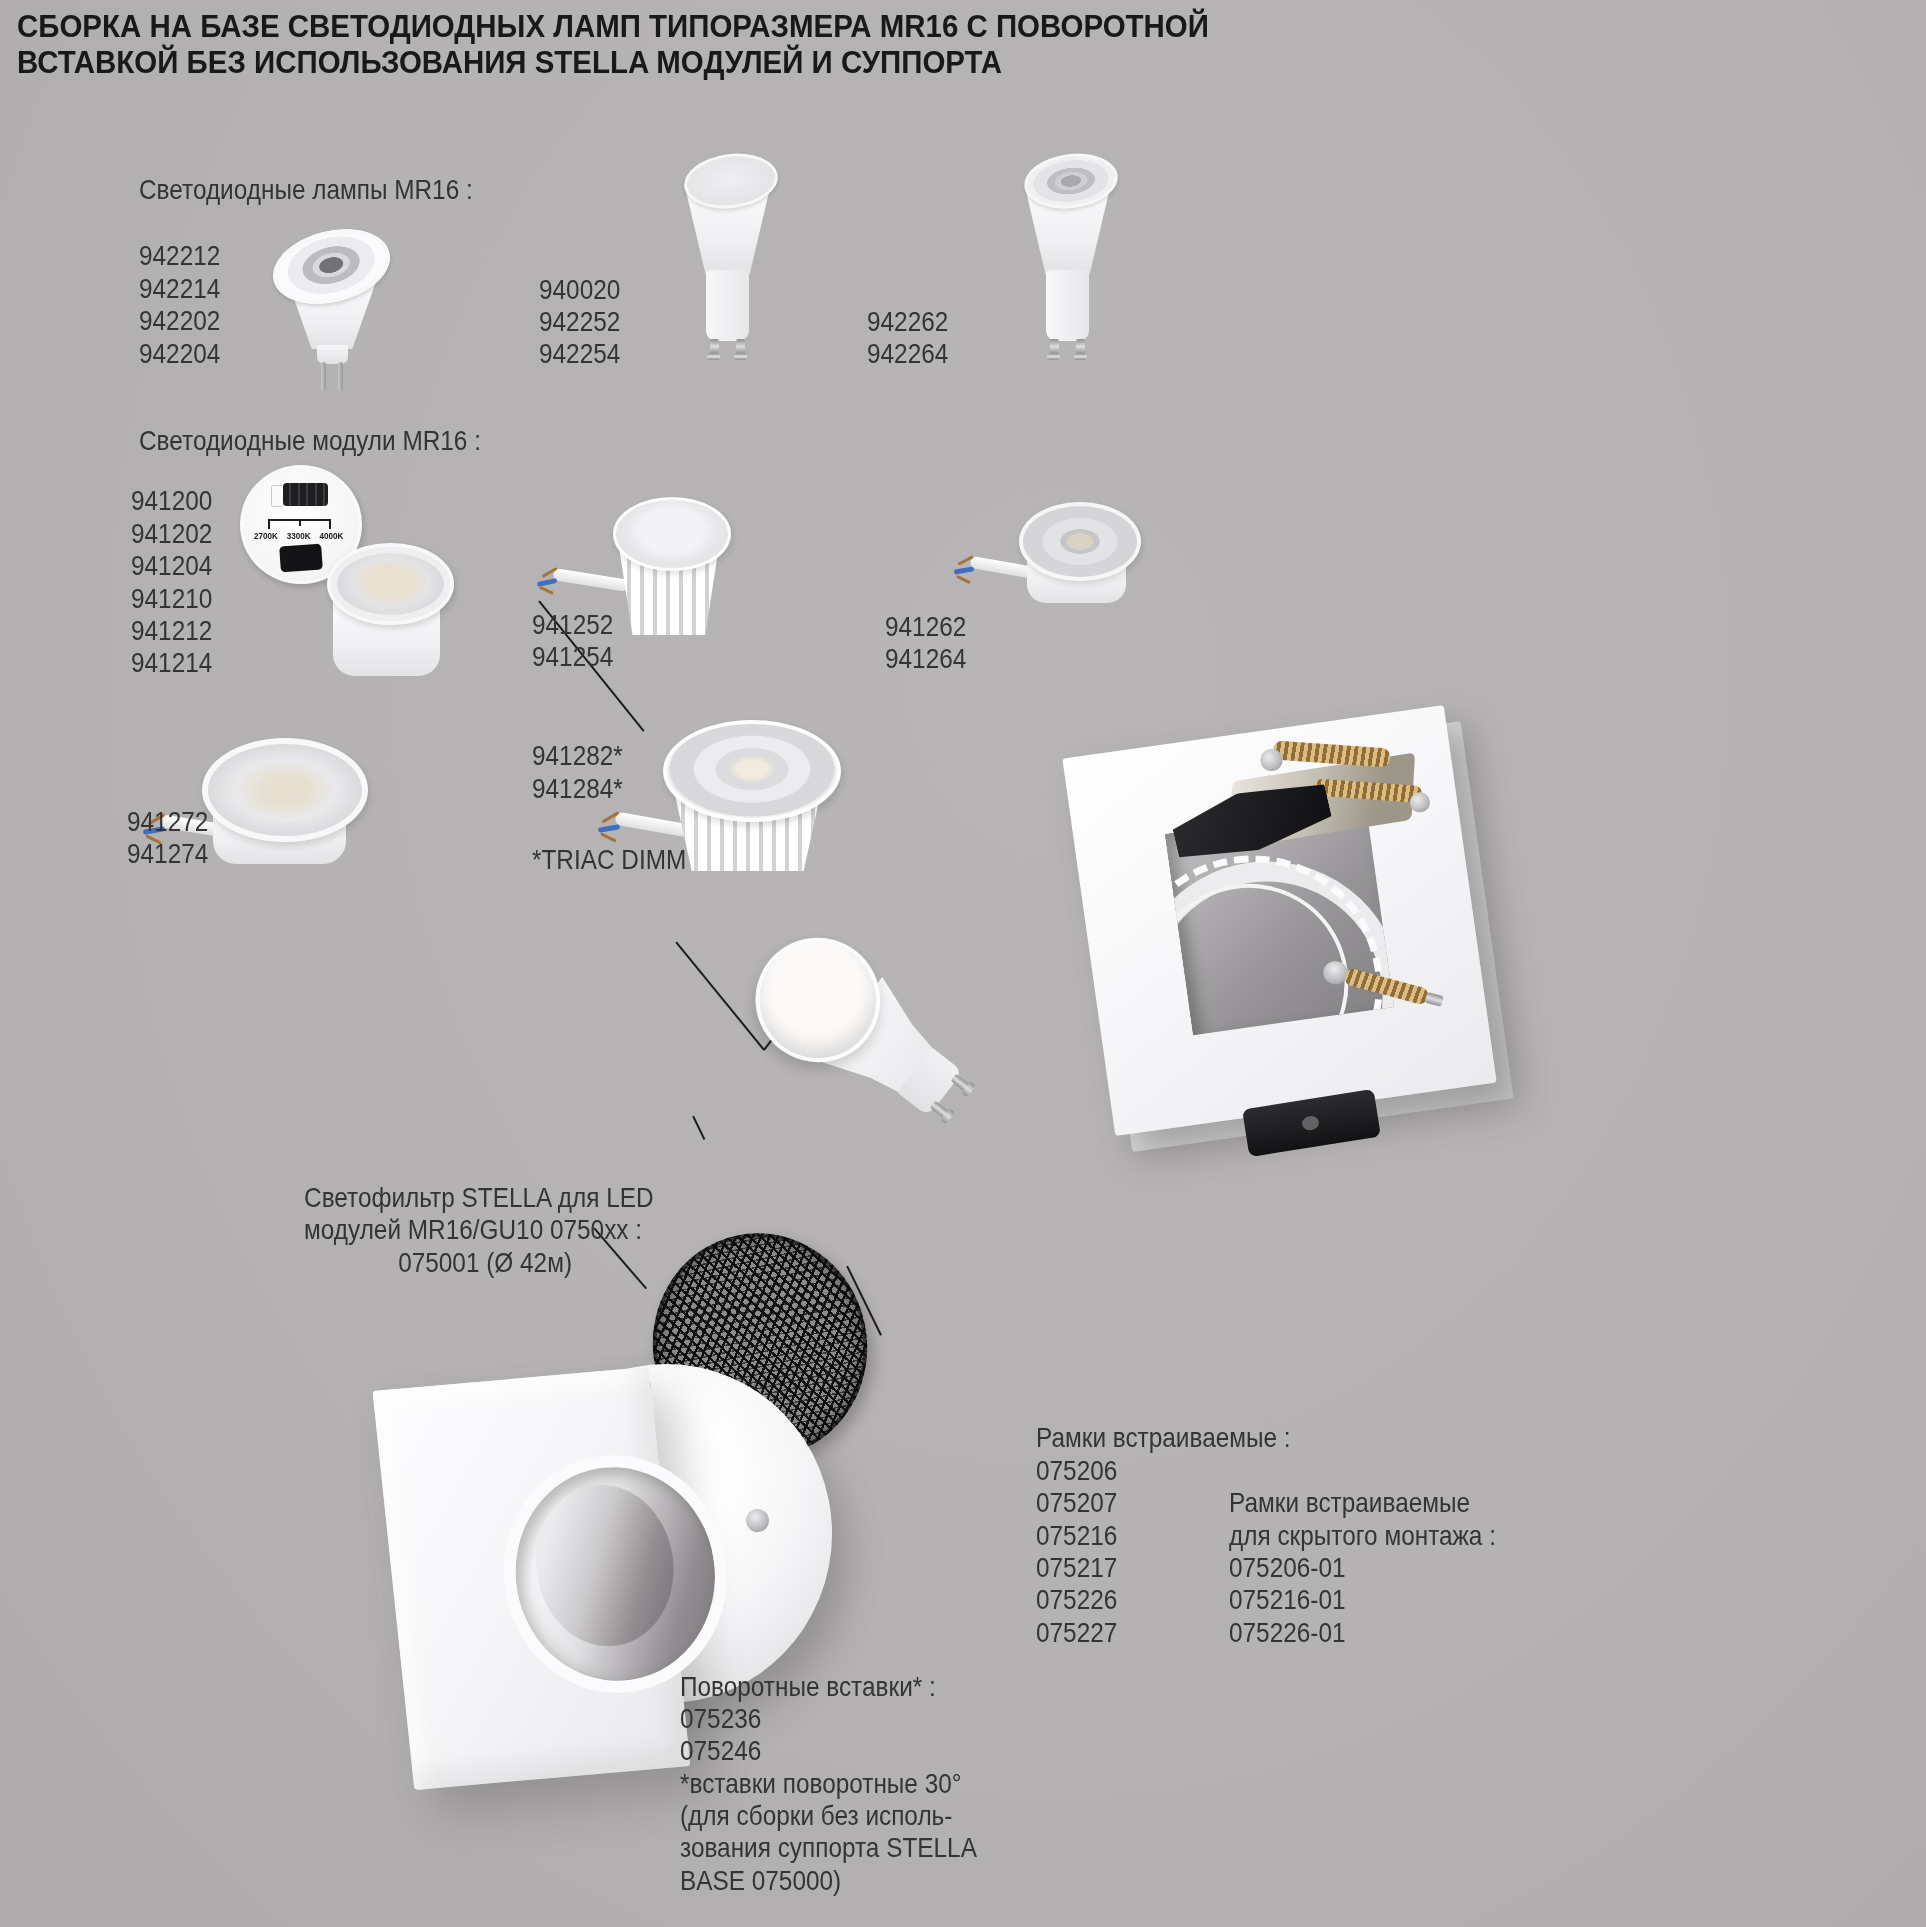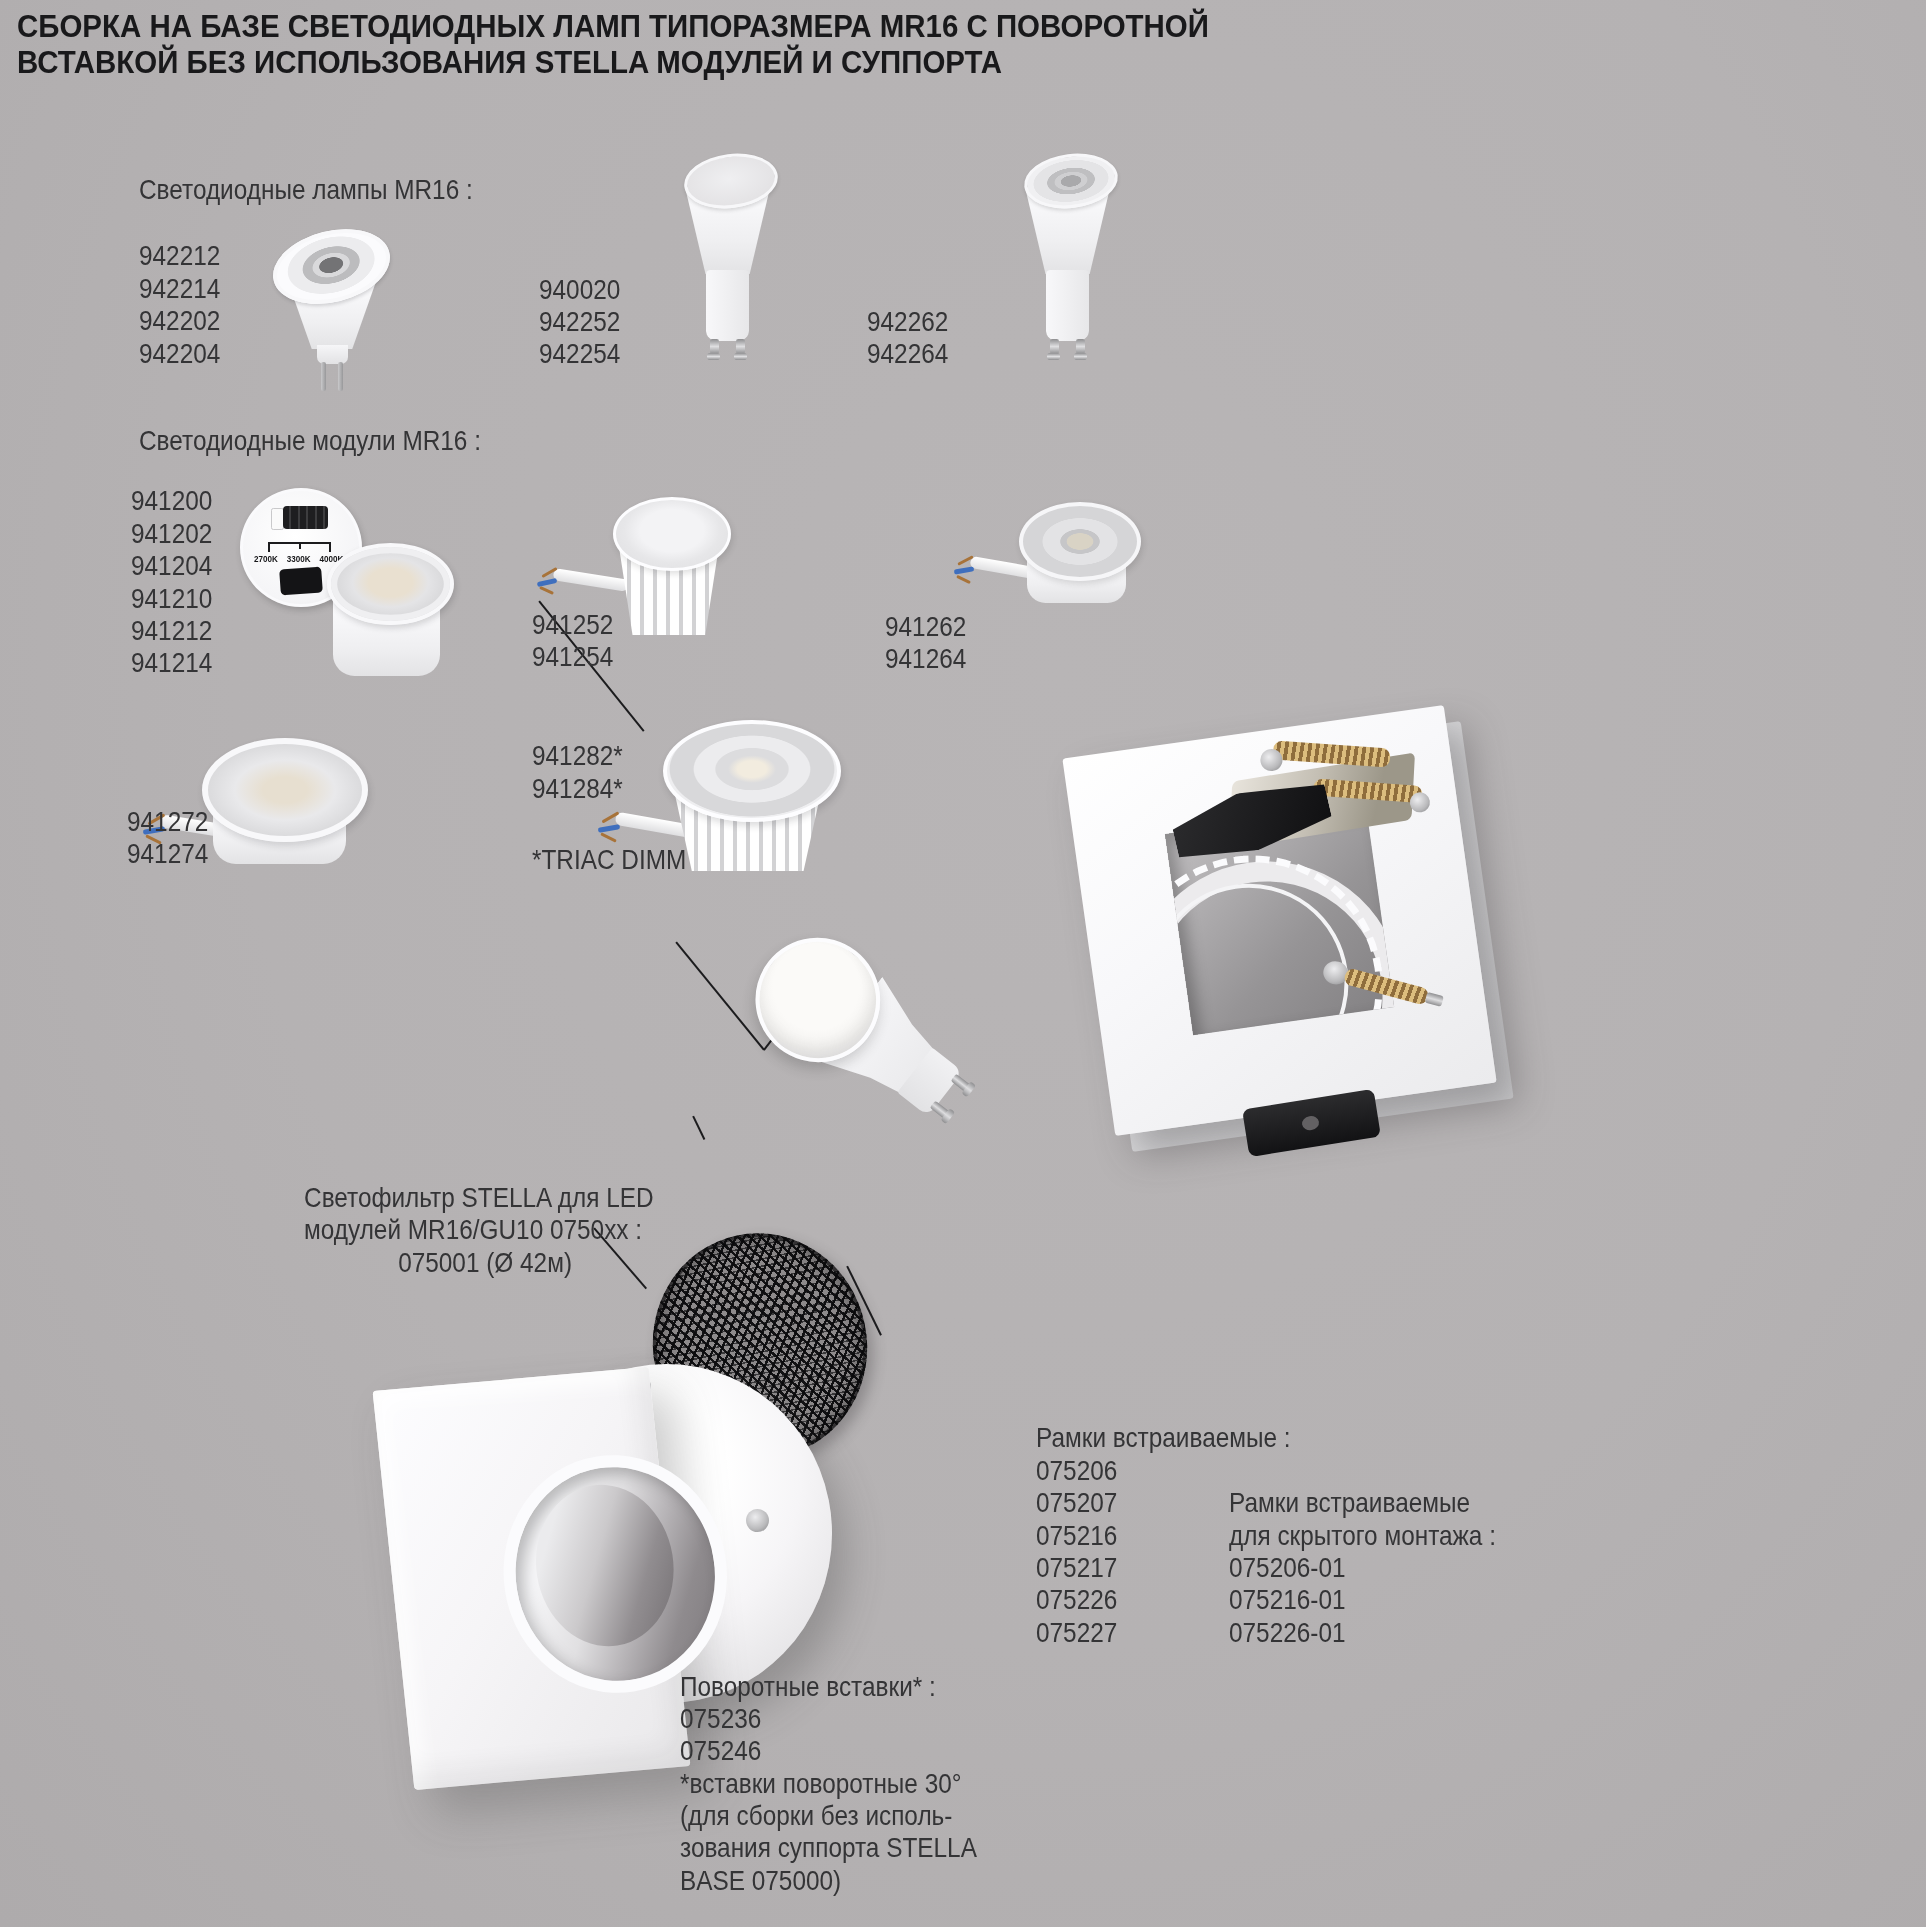--- a/index.html
+++ b/index.html
@@ -66,21 +66,21 @@
     <div class="abs" style="left:24px;top:116px;width:43px;height:71px;background:linear-gradient(90deg,#f8f8fa,#e7e7e9);border-radius:4.6px 4.6px 10.8px 10.8px;"></div>
     <div class="abs silver" style="left:28px;top:185px;width:8.5px;height:15.4px;border-radius:2.3px;"></div>
     <div class="abs silver" style="left:54px;top:185px;width:8.5px;height:15.4px;border-radius:2.3px;"></div>
     <div class="abs silver" style="left:25.4px;top:199px;width:13px;height:7px;border-radius:3.1px;"></div>
     <div class="abs silver" style="left:52px;top:199px;width:13px;height:7px;border-radius:3.1px;"></div>
     <div class="abs ellipse" style="left:1.5px;top:0;width:88px;height:48px;transform:rotate(-7deg);
       background:radial-gradient(ellipse at 50% 50%,#a9a9ab 0 16%,#cfcfd1 17% 26%,#bfbfc1 27% 38%,#e4e4e6 39% 60%,#f0f0f2 61%);
       border:3.1px solid #f7f7f9;box-shadow:0 2.3px 3.9px rgba(40,40,42,.15);"></div>
   </div>
 
-  <div class="abs" style="left:240px;top:488px;width:116px;height:113px;">
+  <div class="abs" style="left:240px;top:465px;width:116px;height:113px;">
     <div class="abs ellipse" style="left:0;top:0;width:116px;height:113px;
       background:radial-gradient(circle at 45% 40%,#ffffff,#f5f5f7 68%,#e6e6e8);border:3.9px solid #fafafc;box-shadow:1.5px 3.1px 6.2px rgba(40,40,42,.22);"></div>
     <div class="abs" style="left:31px;top:20px;width:10.8px;height:20px;background:#fafafa;border:0.8px solid #c9c9cb;border-radius:2.3px;"></div>
     <div class="abs" style="left:43px;top:17.7px;width:45px;height:23px;border-radius:3.9px;
       background:repeating-linear-gradient(90deg,#1e1e20 0 6.2px,#3d3d3f 6.2px 8.5px);"></div>
     <div class="abs" style="left:28px;top:54px;width:63px;height:1.5px;background:#1c1c1e;"></div>
     <div class="abs" style="left:28px;top:54px;width:1.5px;height:10px;background:#1c1c1e;"></div>
     <div class="abs" style="left:59px;top:54px;width:1.5px;height:7px;background:#1c1c1e;"></div>
     <div class="abs" style="left:89px;top:54px;width:1.5px;height:10px;background:#1c1c1e;"></div>
     <div class="tempnote" style="left:14px;top:66px;width:94px;">

